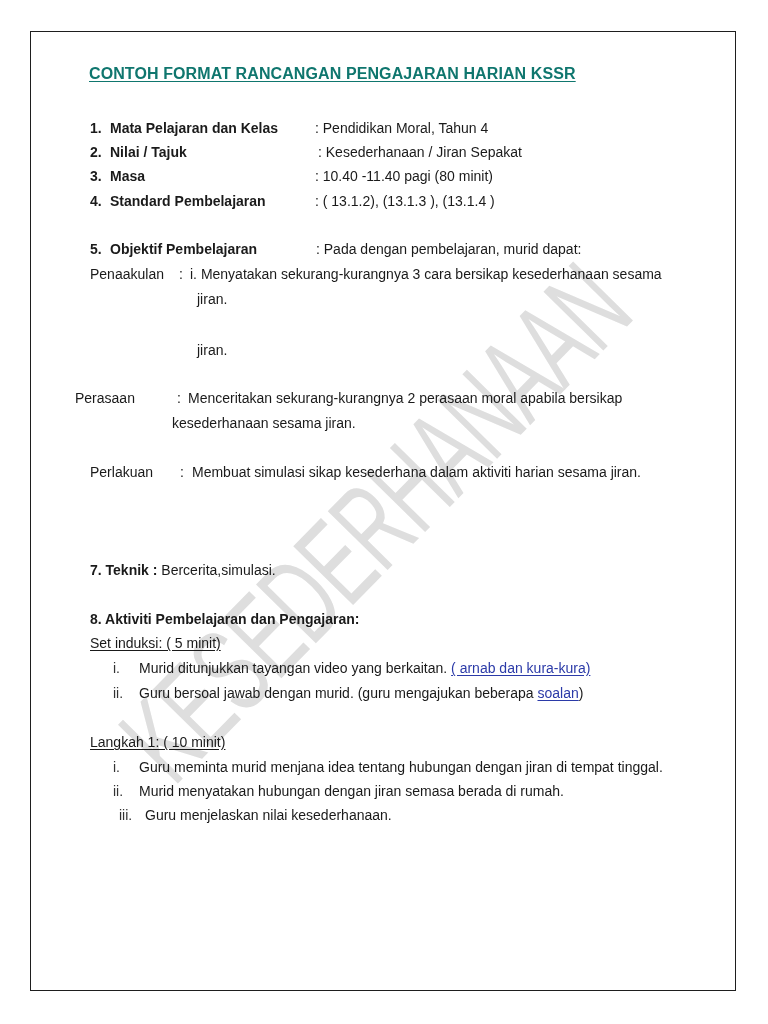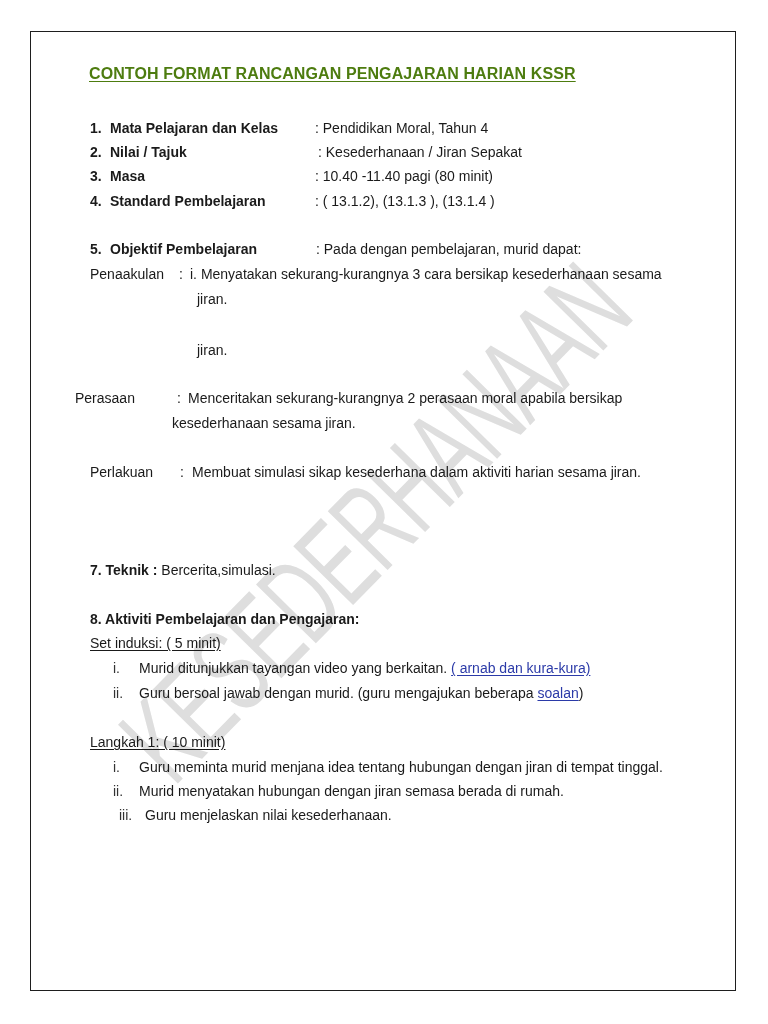--- a/index.html
+++ b/index.html
@@ -17,21 +17,21 @@
     font-family:"Liberation Sans", sans-serif; font-size:122px; font-weight:normal;
     letter-spacing:-2px; color:#d3d3d3; opacity:0.75; white-space:nowrap;
     transform-origin:center center; line-height:1;
     -webkit-text-stroke:0px; font-stretch:condensed;
     pointer-events:none; user-select:none;
   }
   .wm-inner { display:inline-block; transform:scaleX(0.62); transform-origin:center; }
   .content { position:absolute; left:0; top:0; width:768px; height:1024px; }
   .abs { position:absolute; white-space:nowrap; line-height:18px; }
   .title {
-    left:89px; top:65px; font-size:16px; font-weight:bold; color:#4d7c0f;
+    left:89px; top:65px; font-size:16px; font-weight:bold; color:#0f766e;
     text-decoration:underline; text-underline-offset:2px; letter-spacing:0.1px;
   }
   .b { font-weight:bold; }
   .u { text-decoration:underline; text-underline-offset:2px; }
   .link { color:#2b3aa8; text-decoration:underline; text-underline-offset:2px; cursor:pointer; }
   .num { display:inline-block; width:20px; }
   .rnum { display:inline-block; width:26px; text-align:left; color:#333; }
 </style>
 </head>
 <body>

